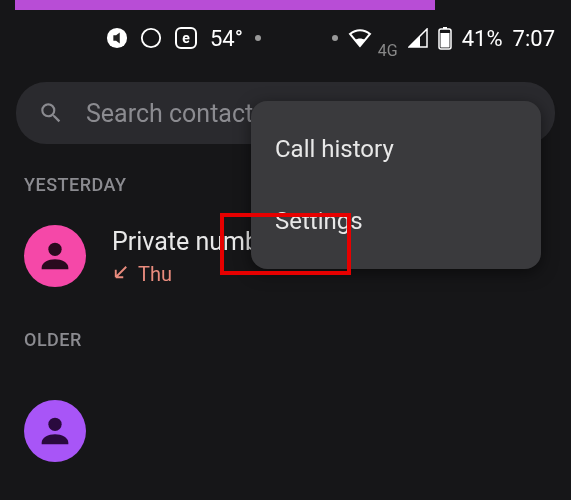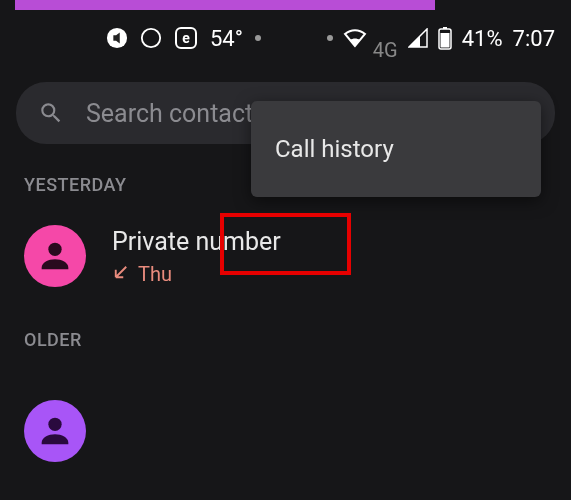--- a/index.html
+++ b/index.html
@@ -39,21 +39,21 @@
       display: inline-flex;
       align-items: center;
       justify-content: center;
     }
     .dot {
       width: 6px;
       height: 6px;
       border-radius: 50%;
       background: #999;
     }
-    .net-label { color: #888; font-size: 20px; margin-left: -4px; margin-top: 24px; }
+    .net-label { color: #888; font-size: 16px; margin-left: -4px; margin-top: 24px; }
     .search-bar {
       margin: 16px 16px 0 16px;
       background: #2a2a2e;
       border-radius: 30px;
       height: 62px;
       display: flex;
       align-items: center;
       padding: 0 22px;
       gap: 22px;
     }
@@ -99,21 +99,21 @@
       margin-top: 6px;
       color: #e88b7d;
       font-size: 20px;
     }
     .popup-menu {
       position: absolute;
       top: 101px;
       right: 30px;
       width: 290px;
       background: #3a3a3d;
-      border-radius: 6px;
+      border-radius: 16px;
       box-shadow: 0 4px 16px rgba(0,0,0,0.5);
       padding: 12px 0;
       z-index: 100;
     }
     .menu-item {
       font-size: 24px;
       color: #e8e8e8;
       padding: 22px 24px;
       cursor: pointer;
     }
@@ -219,14 +219,15 @@
   <div class="avatar avatar-purple" style="margin-top:20px;">
     <svg width="40" height="40" viewBox="0 0 24 24" fill="#2a0a3e">
         <circle cx="12" cy="8" r="4"></circle>
         <path d="M12 14c-4 0-8 2-8 5v1h16v-1c0-3-4-5-8-5z"></path>
       </svg>
   </div>
 </div>
 
 <div class="popup-menu">
   <div class="menu-item">Call history</div>
+  <div class="menu-item">Settings</div>
   <div class="menu-highlight"></div>
 </div>
 
 </body></html>

